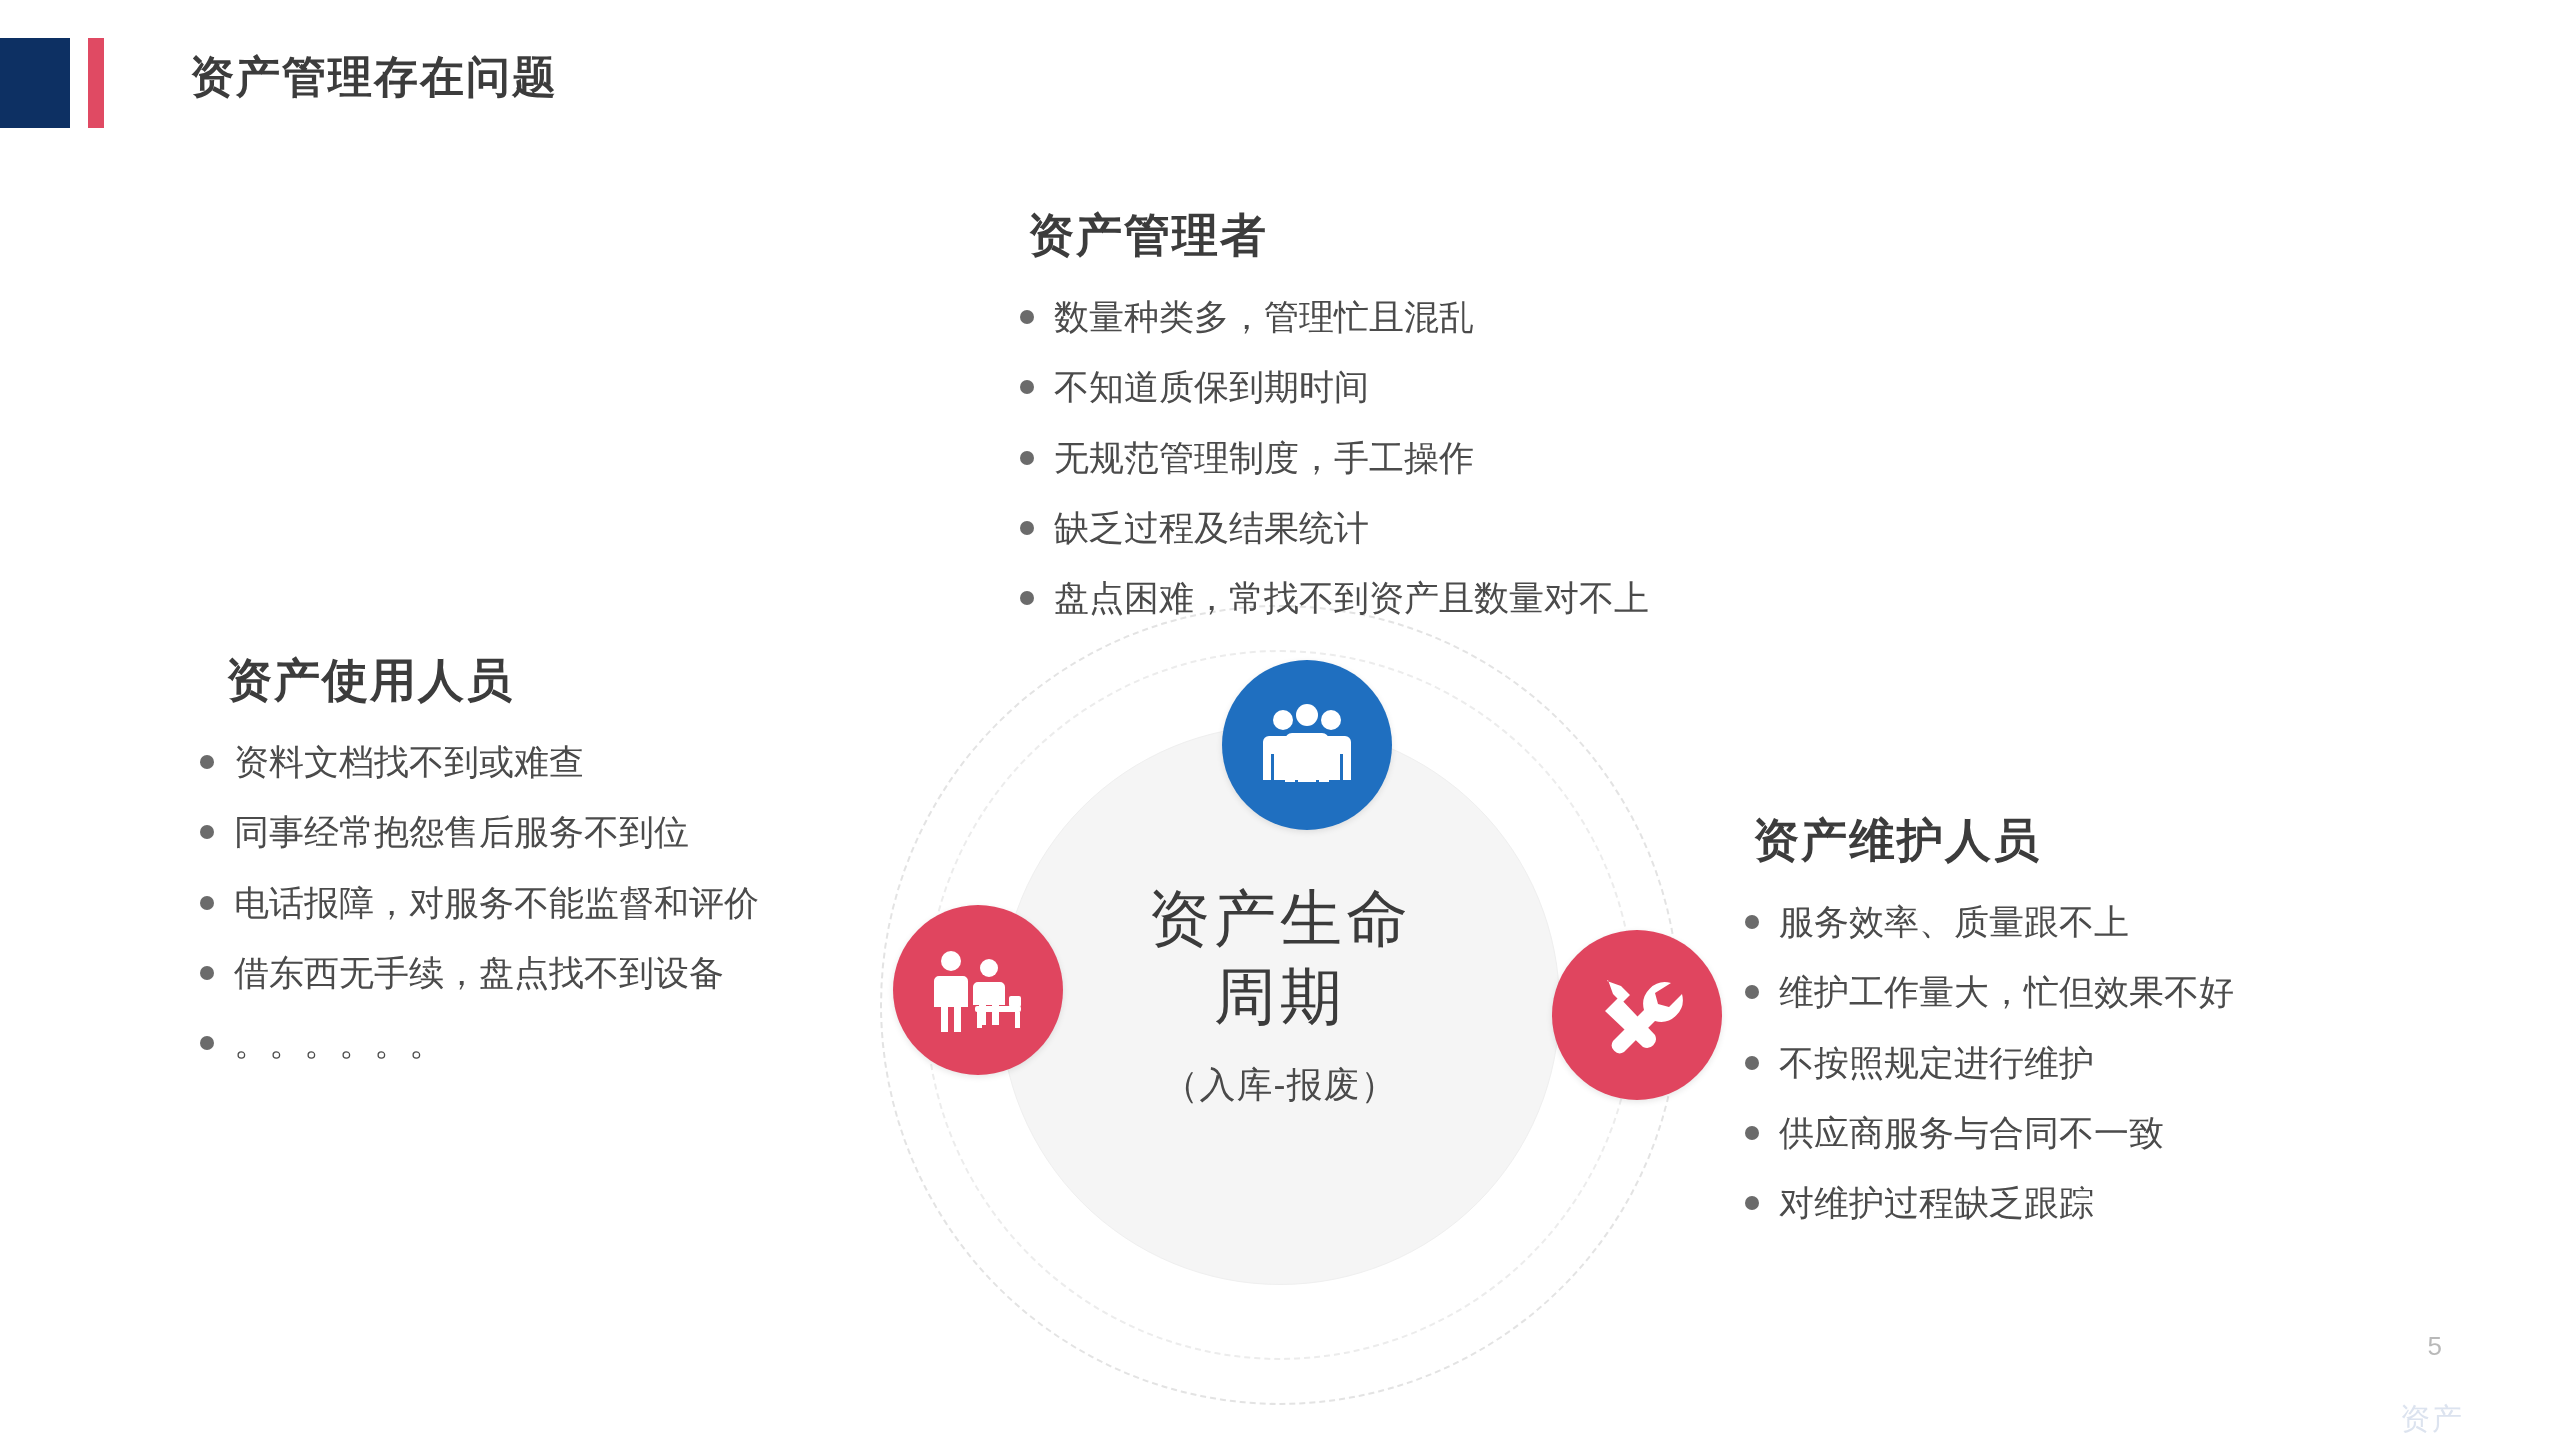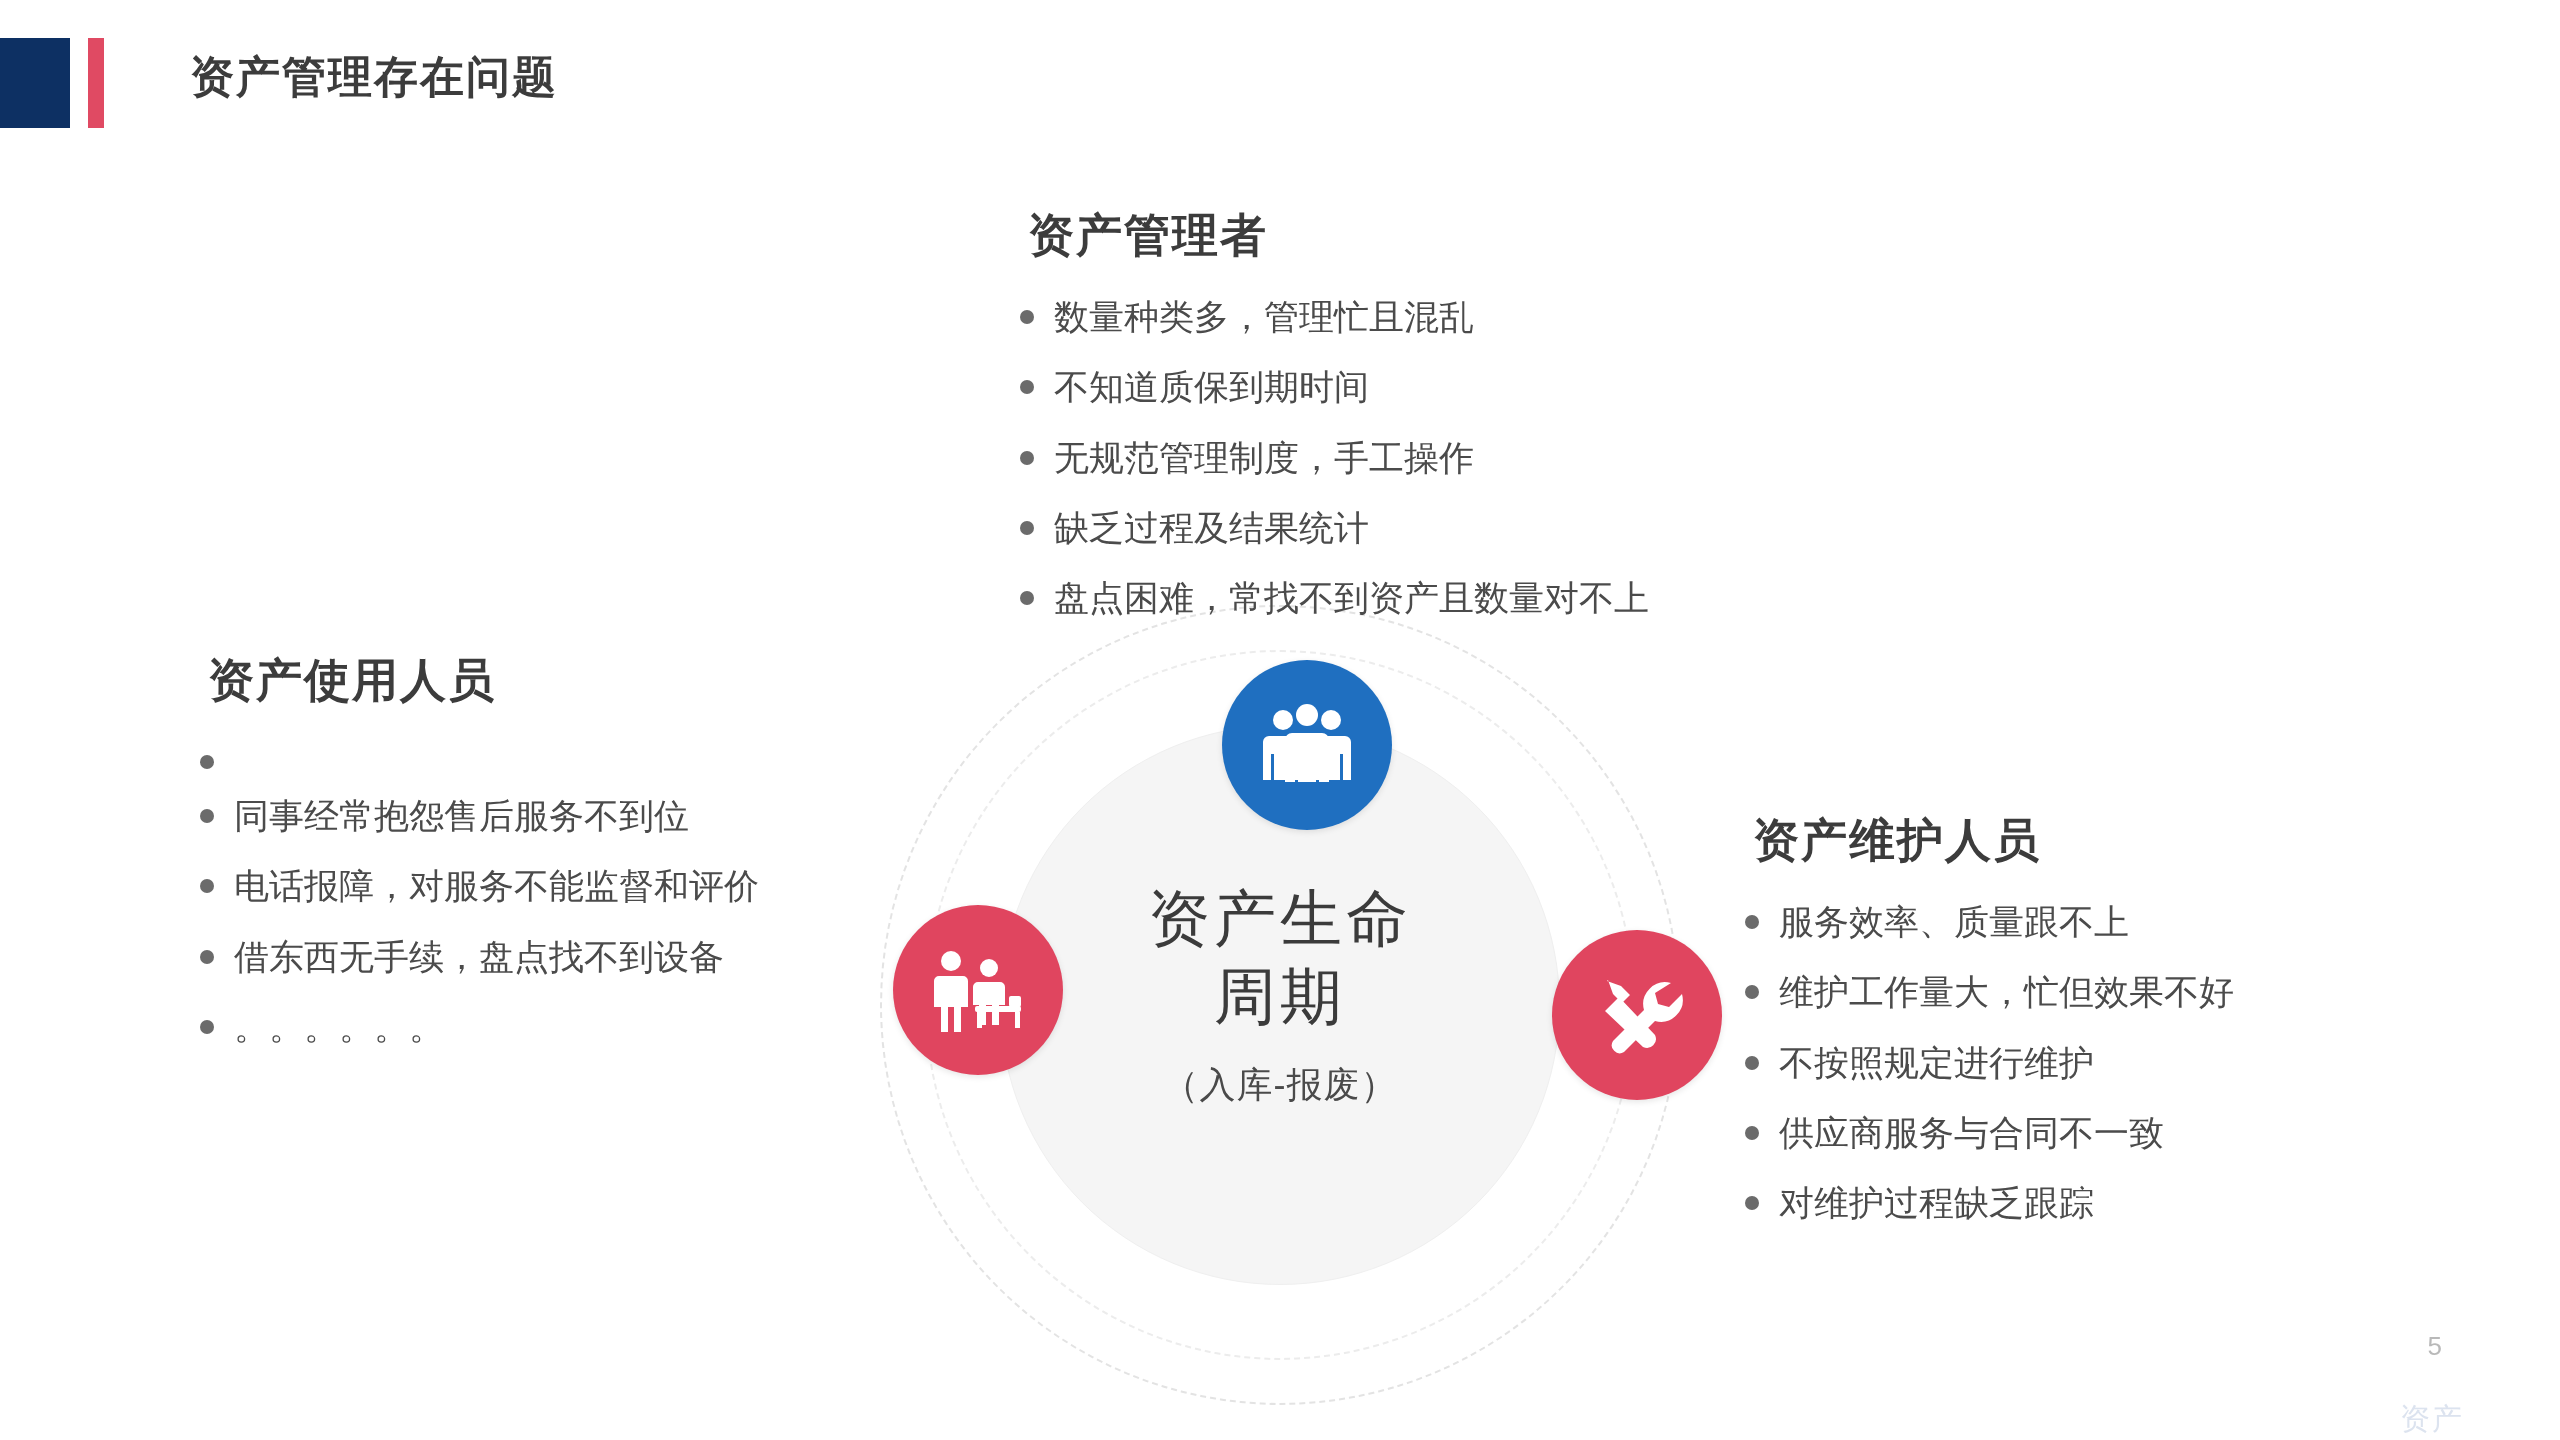--- a/index.html
+++ b/index.html
@@ -167,21 +167,21 @@
     border-radius: 50%;
     background: #6b6b6b;
     margin-top: 17px;
     margin-right: 20px;
   }
 
   #block-manager { left: 1020px; top: 205px; }
   #block-manager .block-heading { margin-left: 8px; }
 
   #block-user { left: 200px; top: 650px; }
-  #block-user .block-heading { margin-left: 8px; }
+  #block-user .block-heading { margin-left: 26px; }
 
   #block-maintainer { left: 1745px; top: 810px; }
   #block-maintainer .block-heading { margin-left: 8px; }
 
   
   .page-number {
     position: absolute;
     right: 118px;
     bottom: 78px;
     font-size: 26px;
@@ -284,20 +284,21 @@
           <span>盘点困难，常找不到资产且数量对不上</span>
         </li>
     </ul>
   </div>
 
   <div class="block" id="block-user">
     <div class="block-heading">资产使用人员</div>
     <ul class="bullet-list">
       <li>
           <span class="bullet-dot"></span>
+          <span>资料文档找不到或难查</span>
         </li>
       <li>
           <span class="bullet-dot"></span>
           <span>同事经常抱怨售后服务不到位</span>
         </li>
       <li>
           <span class="bullet-dot"></span>
           <span>电话报障，对服务不能监督和评价</span>
         </li>
       <li>

